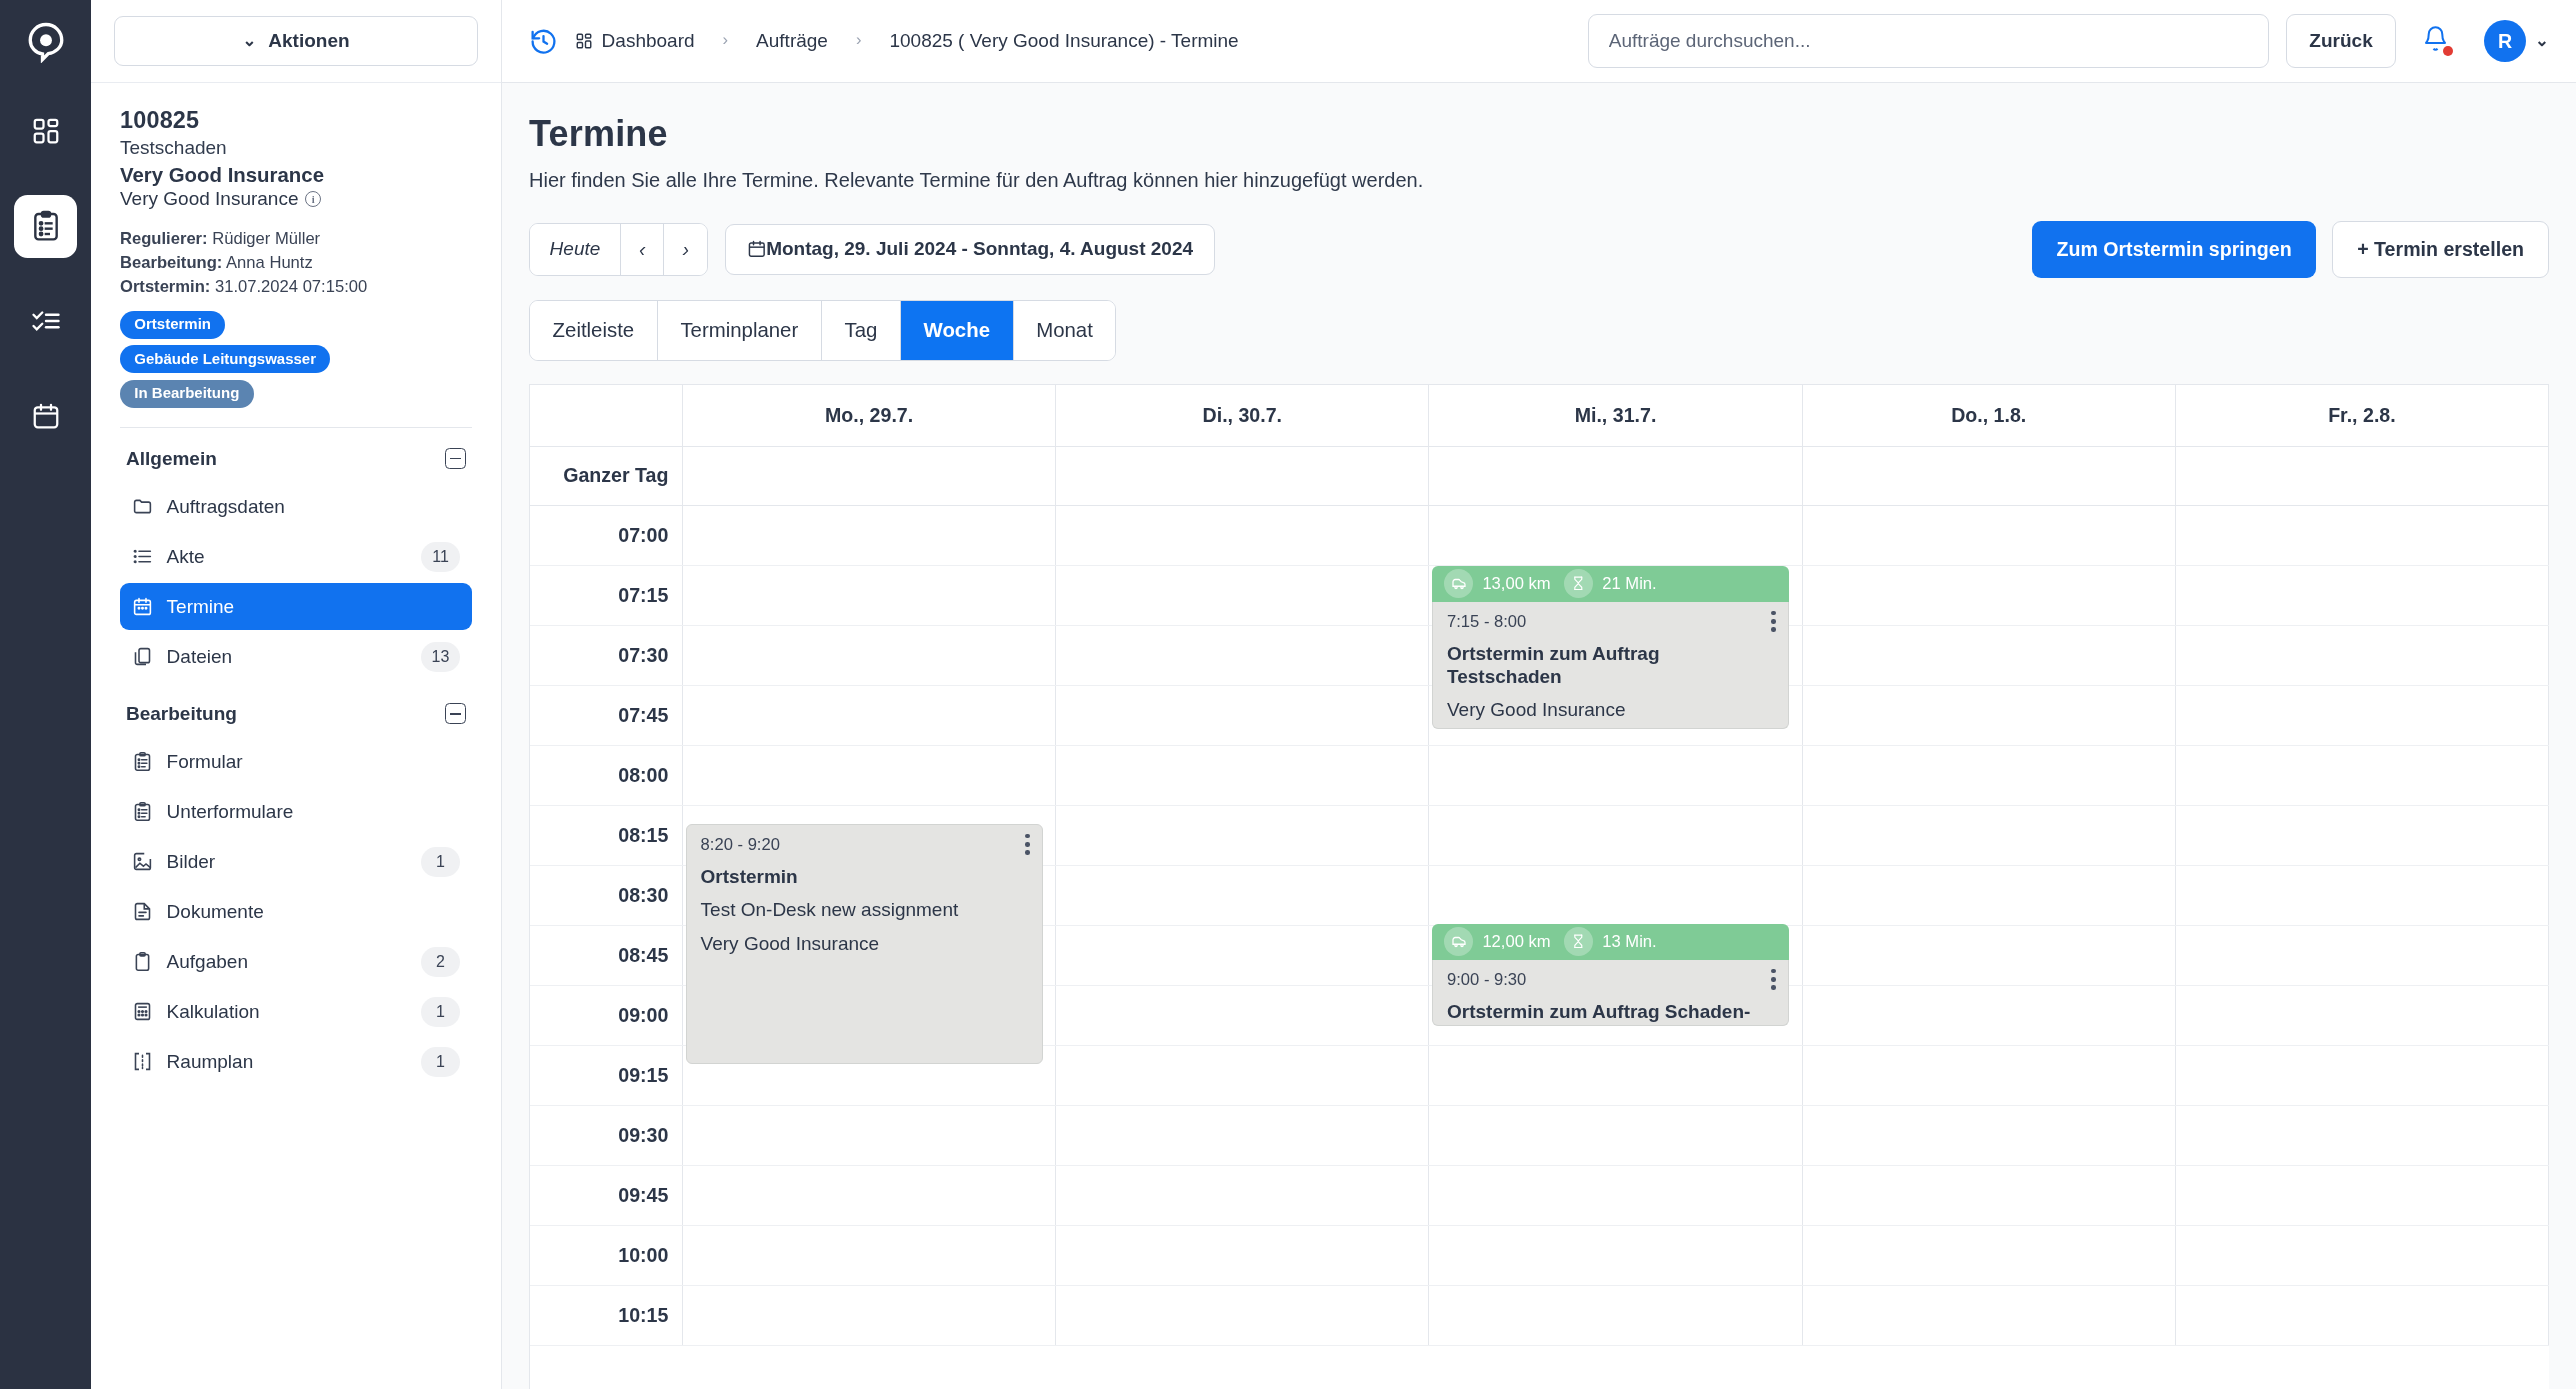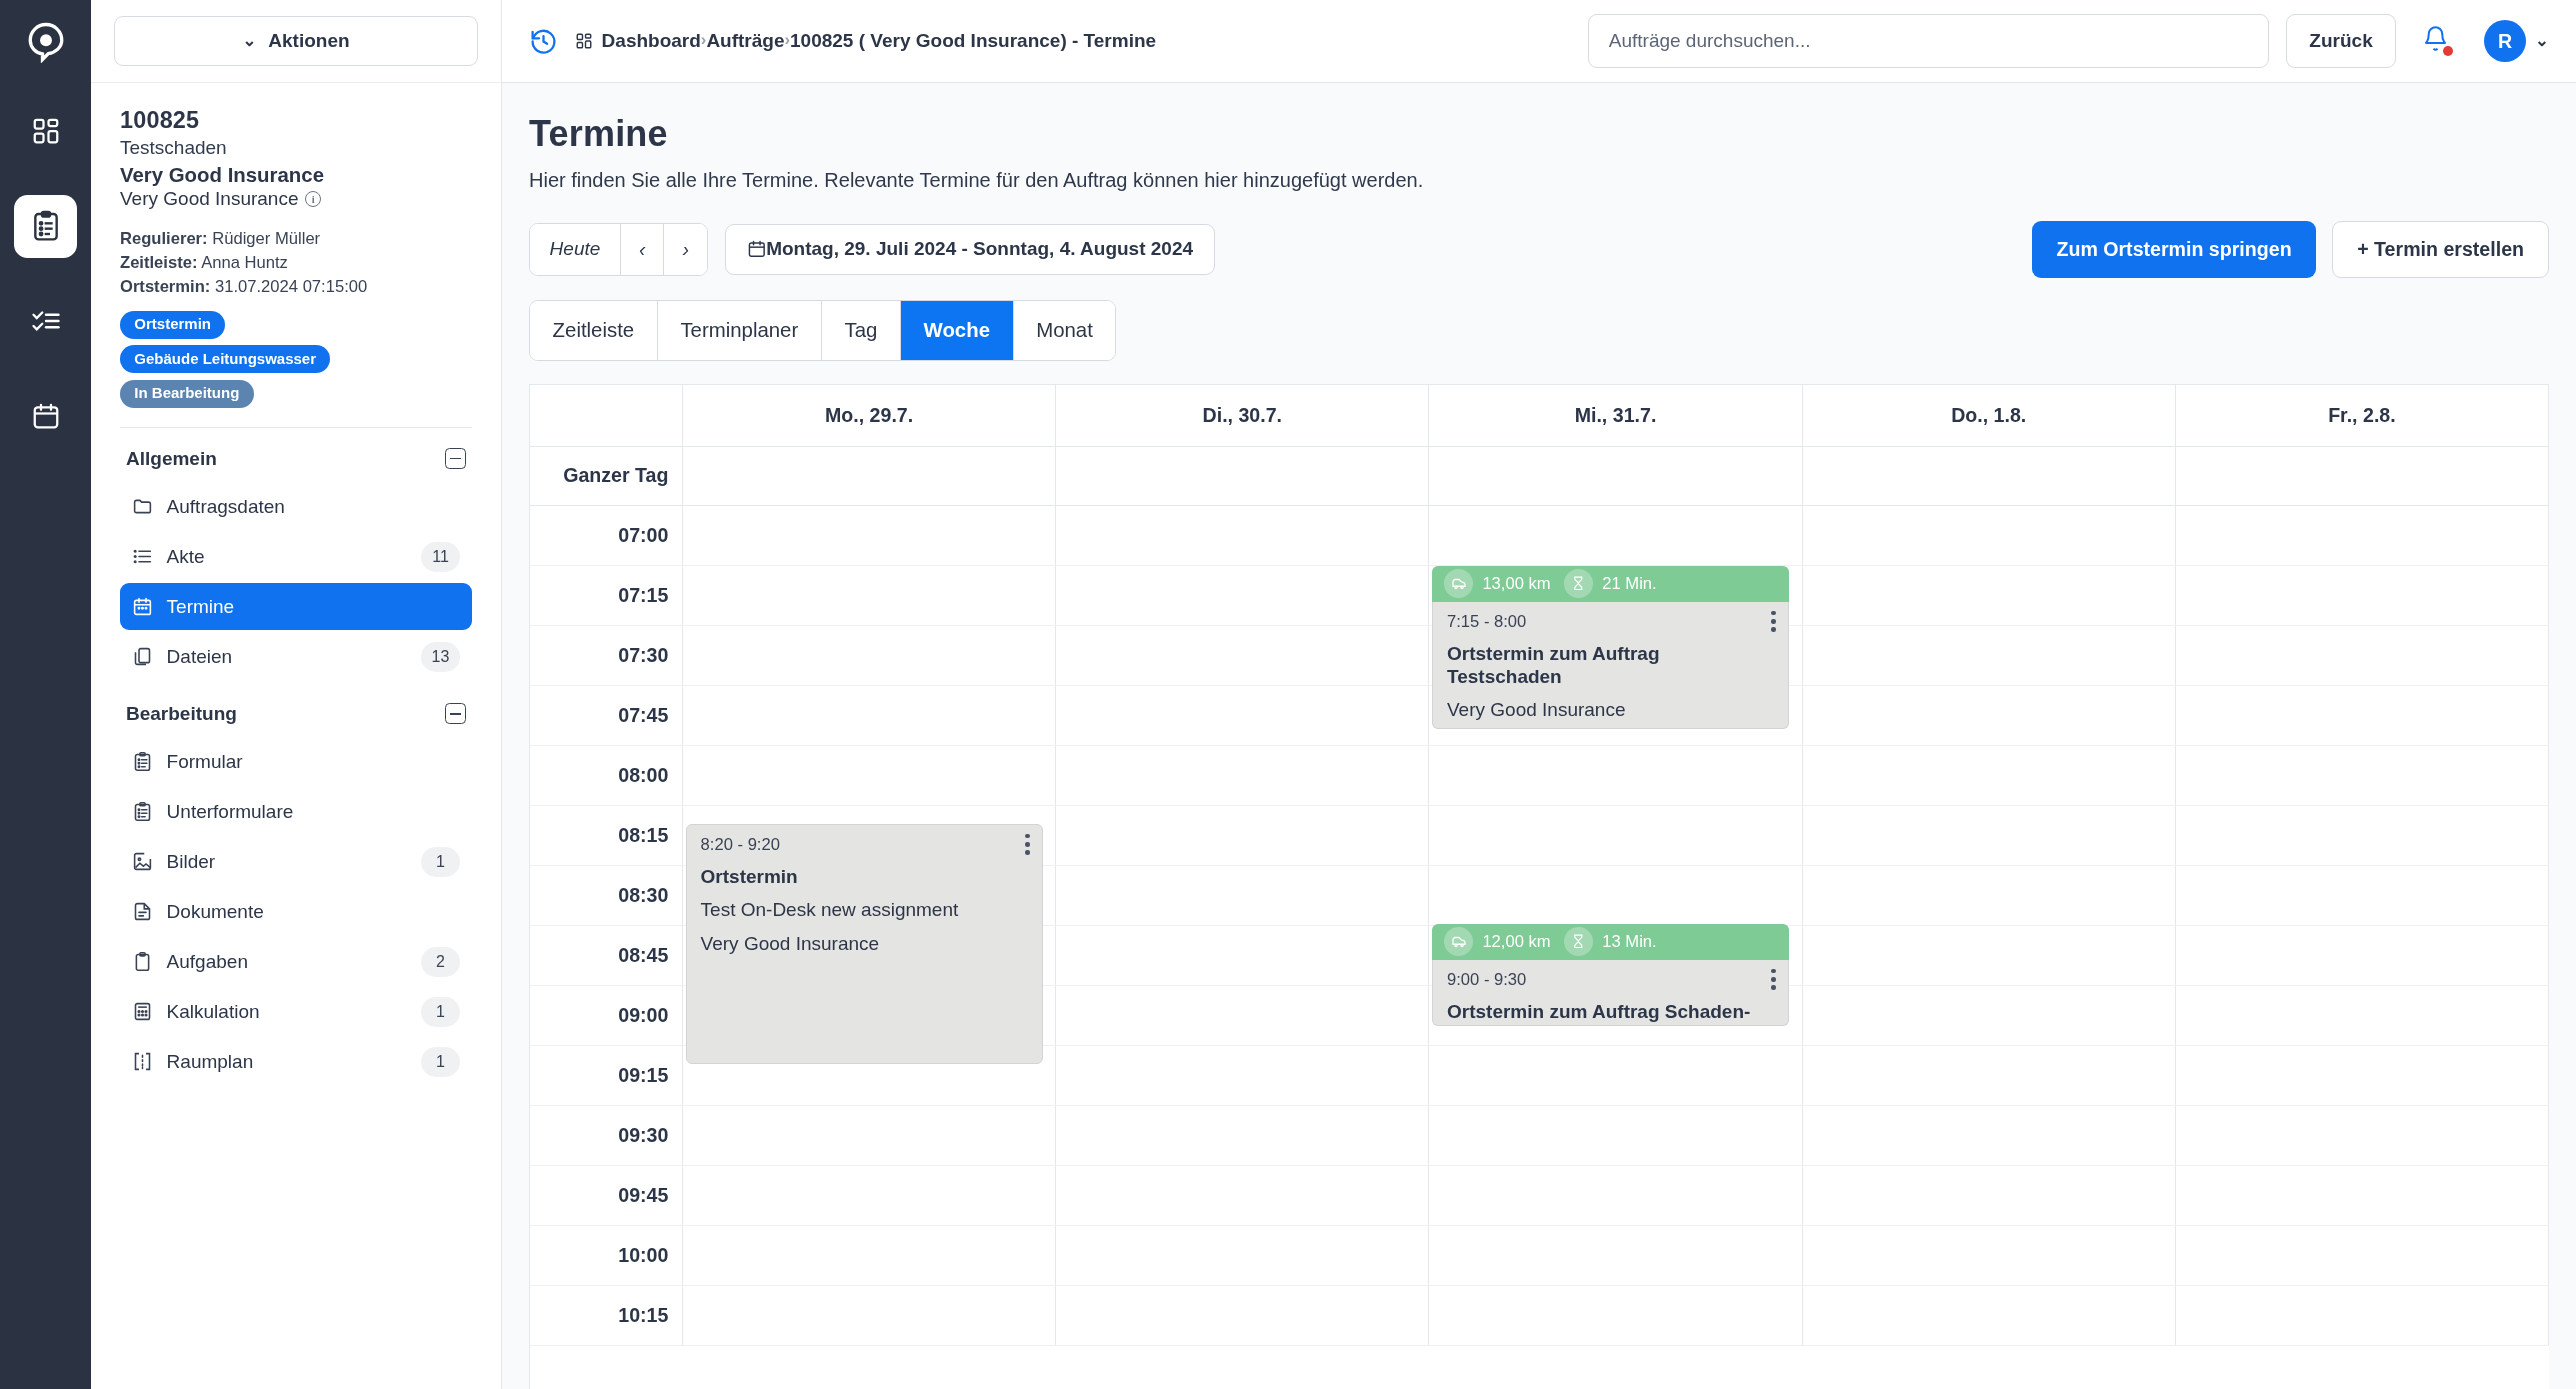--- a/index.html
+++ b/index.html
@@ -88,21 +88,21 @@
   }
   .nav-item svg { stroke: #3a4355; flex: 0 0 auto; }
 
   
   .main { flex: 1; display: flex; flex-direction: column; min-width: 0; background: #f9fafb; }
   .topbar {
     height: 83px; background: #fff; border-bottom: 0.8px solid #e4e7ec;
     display: flex; align-items: center; padding: 0 27px; gap: 16.6px; flex: 0 0 83px;
   }
   .history-icon { width: 29px; height: 29px; flex: 0 0 29px; }
-  .crumbs { display: flex; align-items: flex-start; gap: 0; font-size: 19px; color: #2c3648; white-space: nowrap; font-weight: bold; }
+  .crumbs { display: flex; align-items: flex-start; gap: 28px; font-size: 19px; color: #2c3648; white-space: nowrap; }
   .crumbs .sep { color: #9aa2b1; font-size: 16.6px; }
   .crumb { cursor: pointer; }
   .crumb.grid { display: flex; align-items: center; gap: 9px; }
   .topbar-spacer { flex: 1; }
   .search {
     width: 681px; height: 54px; border: 0.8px solid #d6dbe3; border-radius: 9px;
     background: #fff; padding: 0 19.6px; font-size: 19px; color: #2c3648;
     font-family: "Liberation Sans", sans-serif;
   }
   .search::placeholder { color: #5c6577; }
@@ -260,21 +260,21 @@
         <span>Very Good Insurance</span>
         <span class="info-circle">i</span>
       </div>
 
       <div class="meta">
         <div>
           <b>Regulierer:</b>
           <span>Rüdiger Müller</span>
         </div>
         <div>
-          <b>Zeitleiste:</b>
+          <b>Bearbeitung:</b>
           <span>Anna Huntz</span>
         </div>
         <div>
           <b>Ortstermin:</b>
           <span>31.07.2024 07:15:00</span>
         </div>
       </div>
 
       <div class="chips" id="chips">
           <div class="chip" style="background: rgb(17, 114, 239);">Ortstermin</div>

